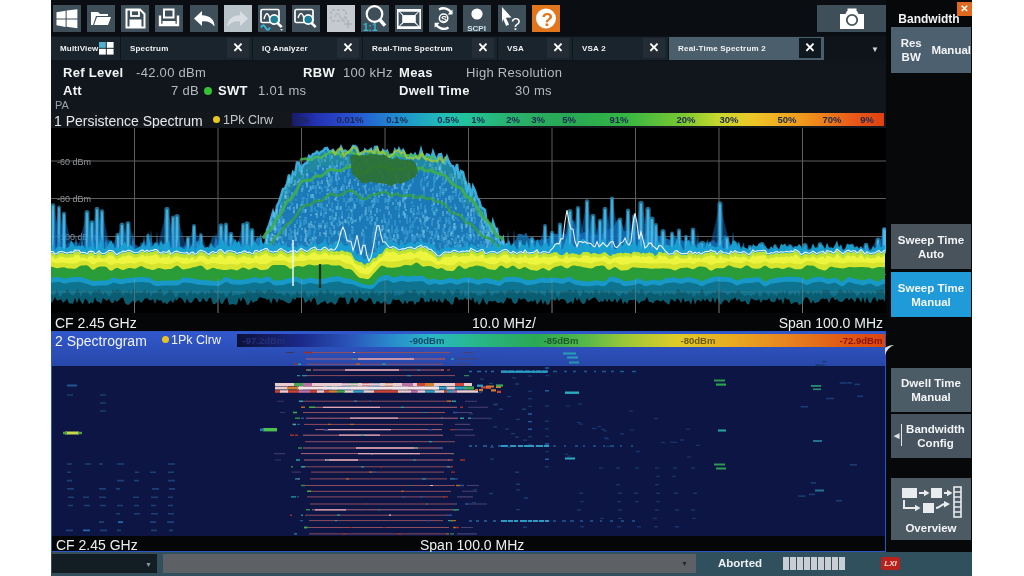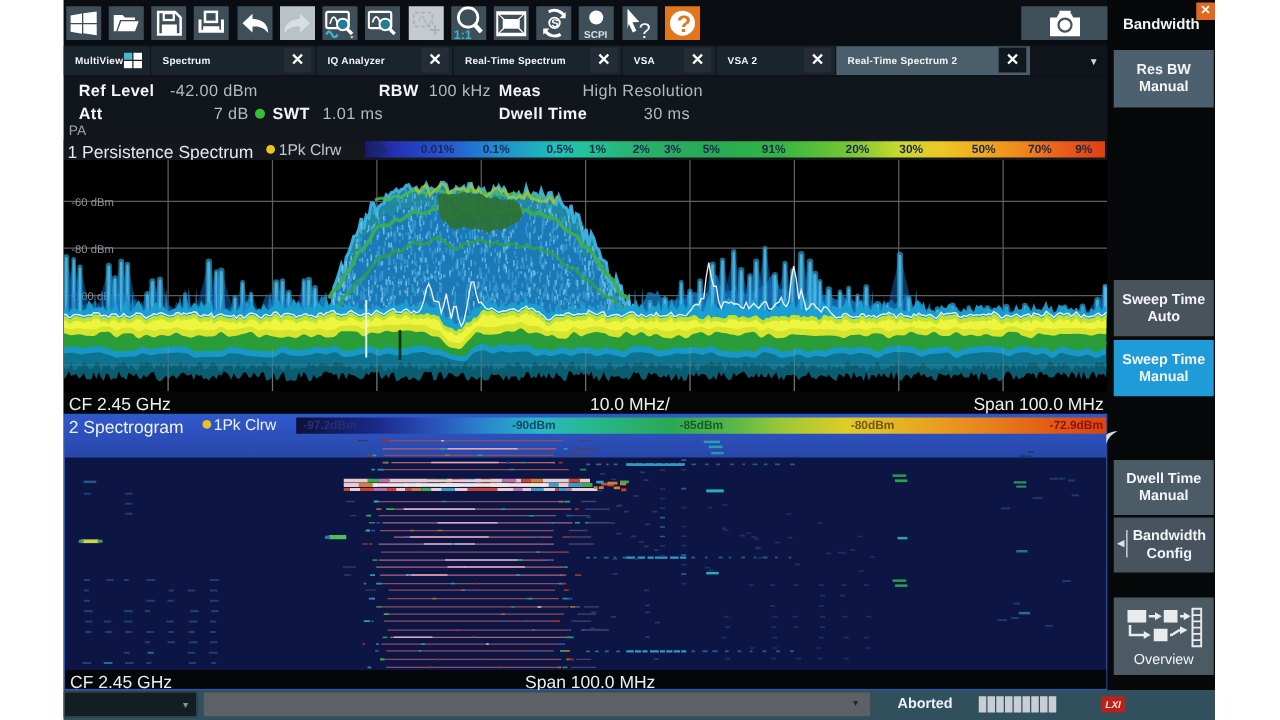--- a/index.html
+++ b/index.html
@@ -710,21 +710,21 @@
       <div style="position:absolute;left:781px;top:5px;width:6px;height:13px;background:#c9ced4"></div>
       <div style="position:absolute;left:788px;top:5px;width:6px;height:13px;background:#c9ced4"></div>
       <div style="position:absolute;left:830px;top:5px;width:19px;height:13px;background:#b9221a;border-radius:2px;color:#f5dada;font-size:8px;font-weight:bold;text-align:center;line-height:13px;font-style:italic">LXI</div>
     </div>
 <div id="sidebar">
       <svg style="position:absolute;left:-2px;top:344px" width="11" height="12" viewBox="0 0 11 12">
         <path d="M1 11C2.5 6.5 5.5 3 10 1 6 1 2.5 2.5 1 4z" fill="#d8dde0"></path>
       </svg>
       <div style="position:absolute;left:0;top:0;width:86px;height:30px;text-align:center;font-size:12px;font-weight:bold;color:#f2f4f5;padding-top:12px">Bandwidth</div>
       <div style="position:absolute;right:0;top:2px;width:15px;height:14px;background:#e06920;color:#fff;font-size:10px;font-weight:bold;text-align:center;line-height:14px">✕</div>
-      <div style="position:absolute;left:5px;top:40px;width:80px;height:46px;background:#4d6070;display:flex;flex-direction:column;justify-content:center;align-items:center;font-size:11.5px;font-weight:bold;color:#f2f4f5;line-height:14px;text-align:center">
+      <div style="position:absolute;left:5px;top:27px;width:80px;height:46px;background:#4d6070;display:flex;flex-direction:row;justify-content:center;align-items:center;font-size:11.5px;font-weight:bold;color:#f2f4f5;line-height:14px;text-align:center">
         <div style="margin-left:0px">Res BW</div>
         <div style="margin-left:0px">Manual</div>
       </div>
       <div style="position:absolute;left:5px;top:224px;width:80px;height:45px;background:#49535c;display:flex;flex-direction:column;justify-content:center;align-items:center;font-size:11.5px;font-weight:bold;color:#f2f4f5;line-height:14px;text-align:center">
         <div style="margin-left:0px">Sweep Time</div>
         <div style="margin-left:0px">Auto</div>
       </div>
       <div style="position:absolute;left:5px;top:272px;width:80px;height:45px;background:#1e9bd8;display:flex;flex-direction:column;justify-content:center;align-items:center;font-size:11.5px;font-weight:bold;color:#f2f4f5;line-height:14px;text-align:center">
         <div style="margin-left:0px">Sweep Time</div>
         <div style="margin-left:0px">Manual</div>
@@ -732,21 +732,21 @@
       <div style="position:absolute;left:5px;top:368px;width:80px;height:44px;background:#4c5c66;display:flex;flex-direction:column;justify-content:center;align-items:center;font-size:11.5px;font-weight:bold;color:#f2f4f5;line-height:14px;text-align:center">
         <div style="margin-left:0px">Dwell Time</div>
         <div style="margin-left:0px">Manual</div>
       </div>
       <div style="position:absolute;left:5px;top:414px;width:80px;height:44px;background:#475460;display:flex;flex-direction:column;justify-content:center;align-items:center;font-size:11.5px;font-weight:bold;color:#f2f4f5;line-height:14px;text-align:center">
         <span style="position:absolute;left:3px;top:15px;font-size:7px;color:#dfe3e6">◀</span>
         <span style="position:absolute;left:10px;top:10px;width:1px;height:22px;background:#dfe3e6"></span>
         <div style="margin-left:9px">Bandwidth</div>
         <div style="margin-left:9px">Config</div>
       </div>
-      <div style="position:absolute;left:5px;top:478px;width:80px;height:62px;background:#4c5a64;display:flex;flex-direction:column;justify-content:center;align-items:center;font-size:11.5px;font-weight:normal;color:#f2f4f5">
+      <div style="position:absolute;left:5px;top:478px;width:80px;height:62px;background:#4c5a64;display:flex;flex-direction:column;justify-content:center;align-items:center;font-size:11.5px;font-weight:bold;color:#f2f4f5">
         <svg width="62" height="34" viewBox="0 0 62 34" style="margin-bottom:3px">
           <rect x="2" y="3" width="15" height="10" fill="#e8ecee"></rect>
           <path d="M19 8h5" stroke="#e8ecee" stroke-width="2"></path>
           <path d="M24 4.8 29.5 8 24 11.2z" fill="#e8ecee"></path>
           <rect x="31" y="3" width="11" height="10" fill="#e8ecee"></rect>
           <path d="M44 8h4" stroke="#e8ecee" stroke-width="2"></path>
           <path d="M47 4.8 52.5 8 47 11.2z" fill="#e8ecee"></path>
           <rect x="54" y="2" width="7" height="30" fill="none" stroke="#e8ecee" stroke-width="1.6"></rect>
           <path d="M54 7h7M54 12h7M54 17h7M54 22h7M54 27h7" stroke="#e8ecee" stroke-width="1.4"></path>
           <path d="M4 15v8h12" stroke="#e8ecee" stroke-width="2" fill="none"></path>

